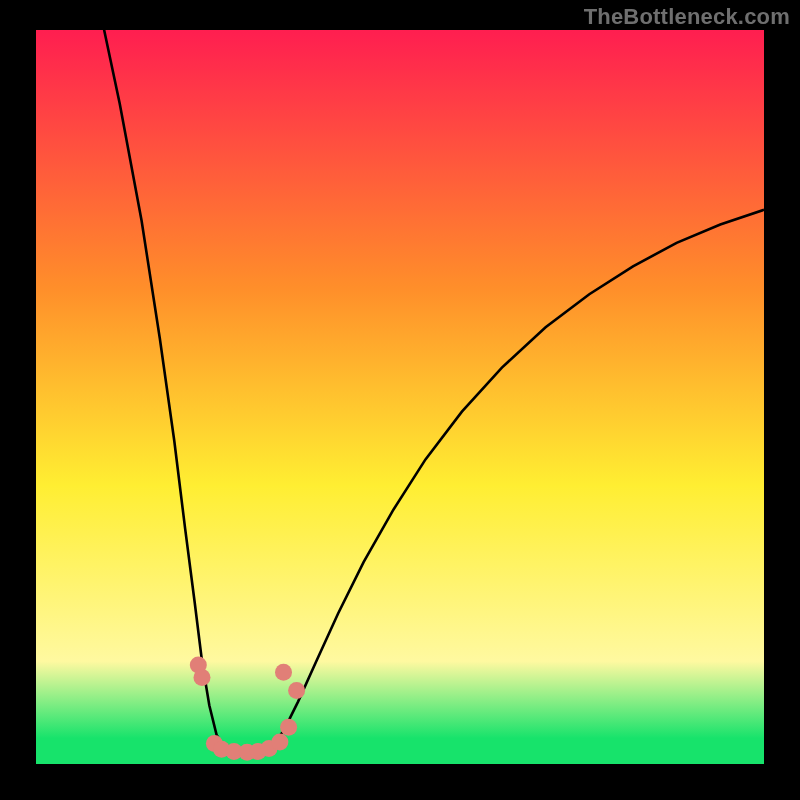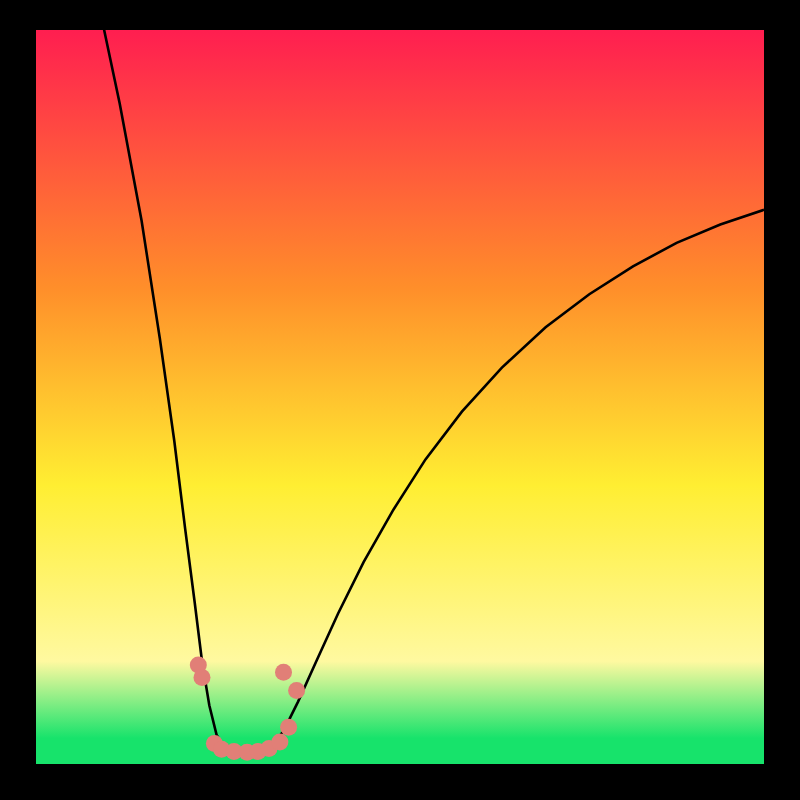--- a/index.html
+++ b/index.html
@@ -50,20 +50,21 @@
     top: 0;
     width: 100%;
     height: 100%;
     overflow: visible;
   }
 </style>
 </head>
 <body>
 
 <div class="stage">
+  <div class="watermark">TheBottleneck.com</div>
 
   <div class="plot-frame">
     <svg class="gradient" viewBox="0 0 728 734" preserveAspectRatio="none">
       <defs>
         <linearGradient id="bg-grad" x1="0" y1="0" x2="0" y2="1">
 
         <stop offset="0.00%" stop-color="#ff1e50"></stop>
             <stop offset="35.00%" stop-color="#ff8e2a"></stop>
             <stop offset="62.00%" stop-color="#ffee32"></stop>
             <stop offset="86.00%" stop-color="#fff9a0"></stop>

